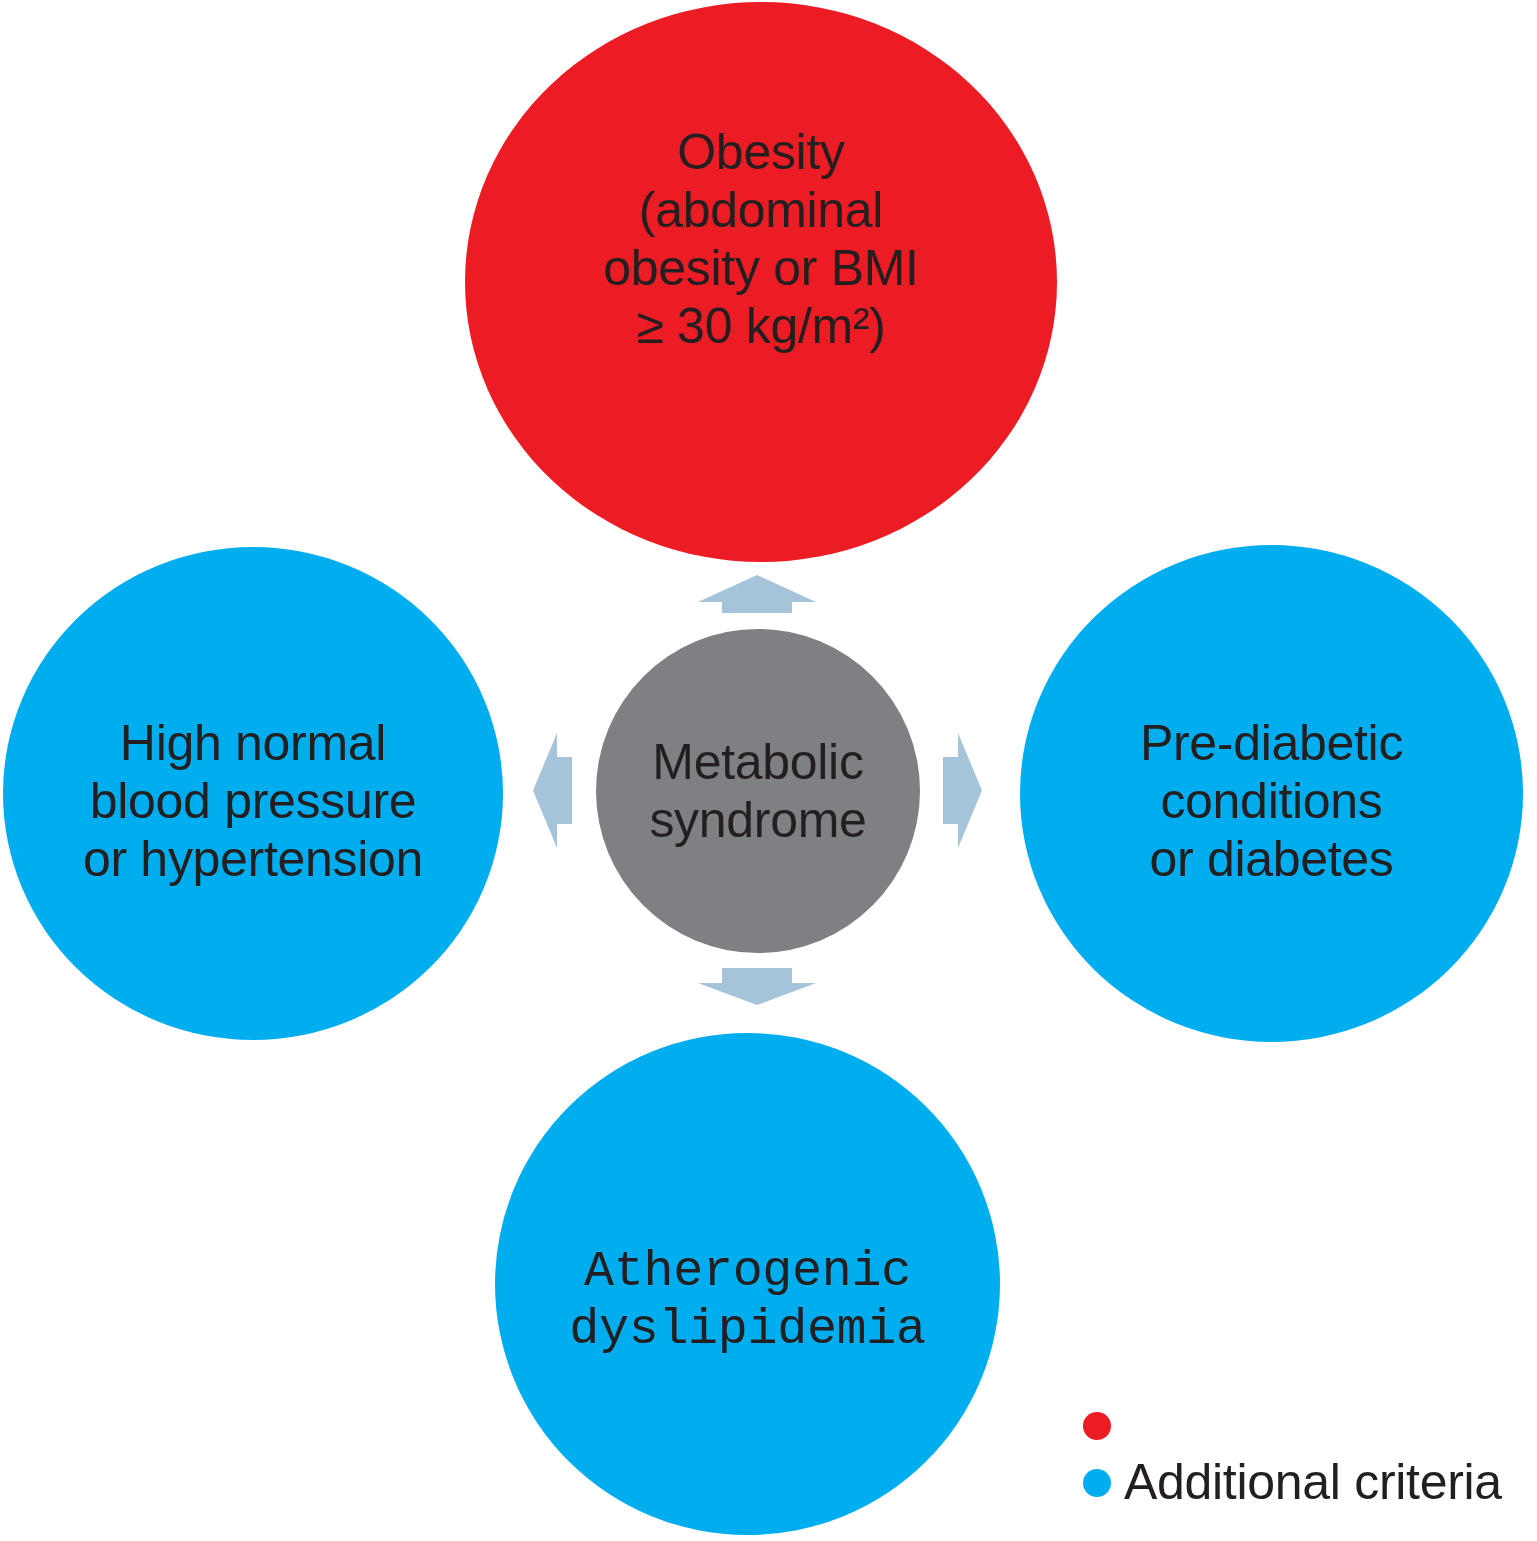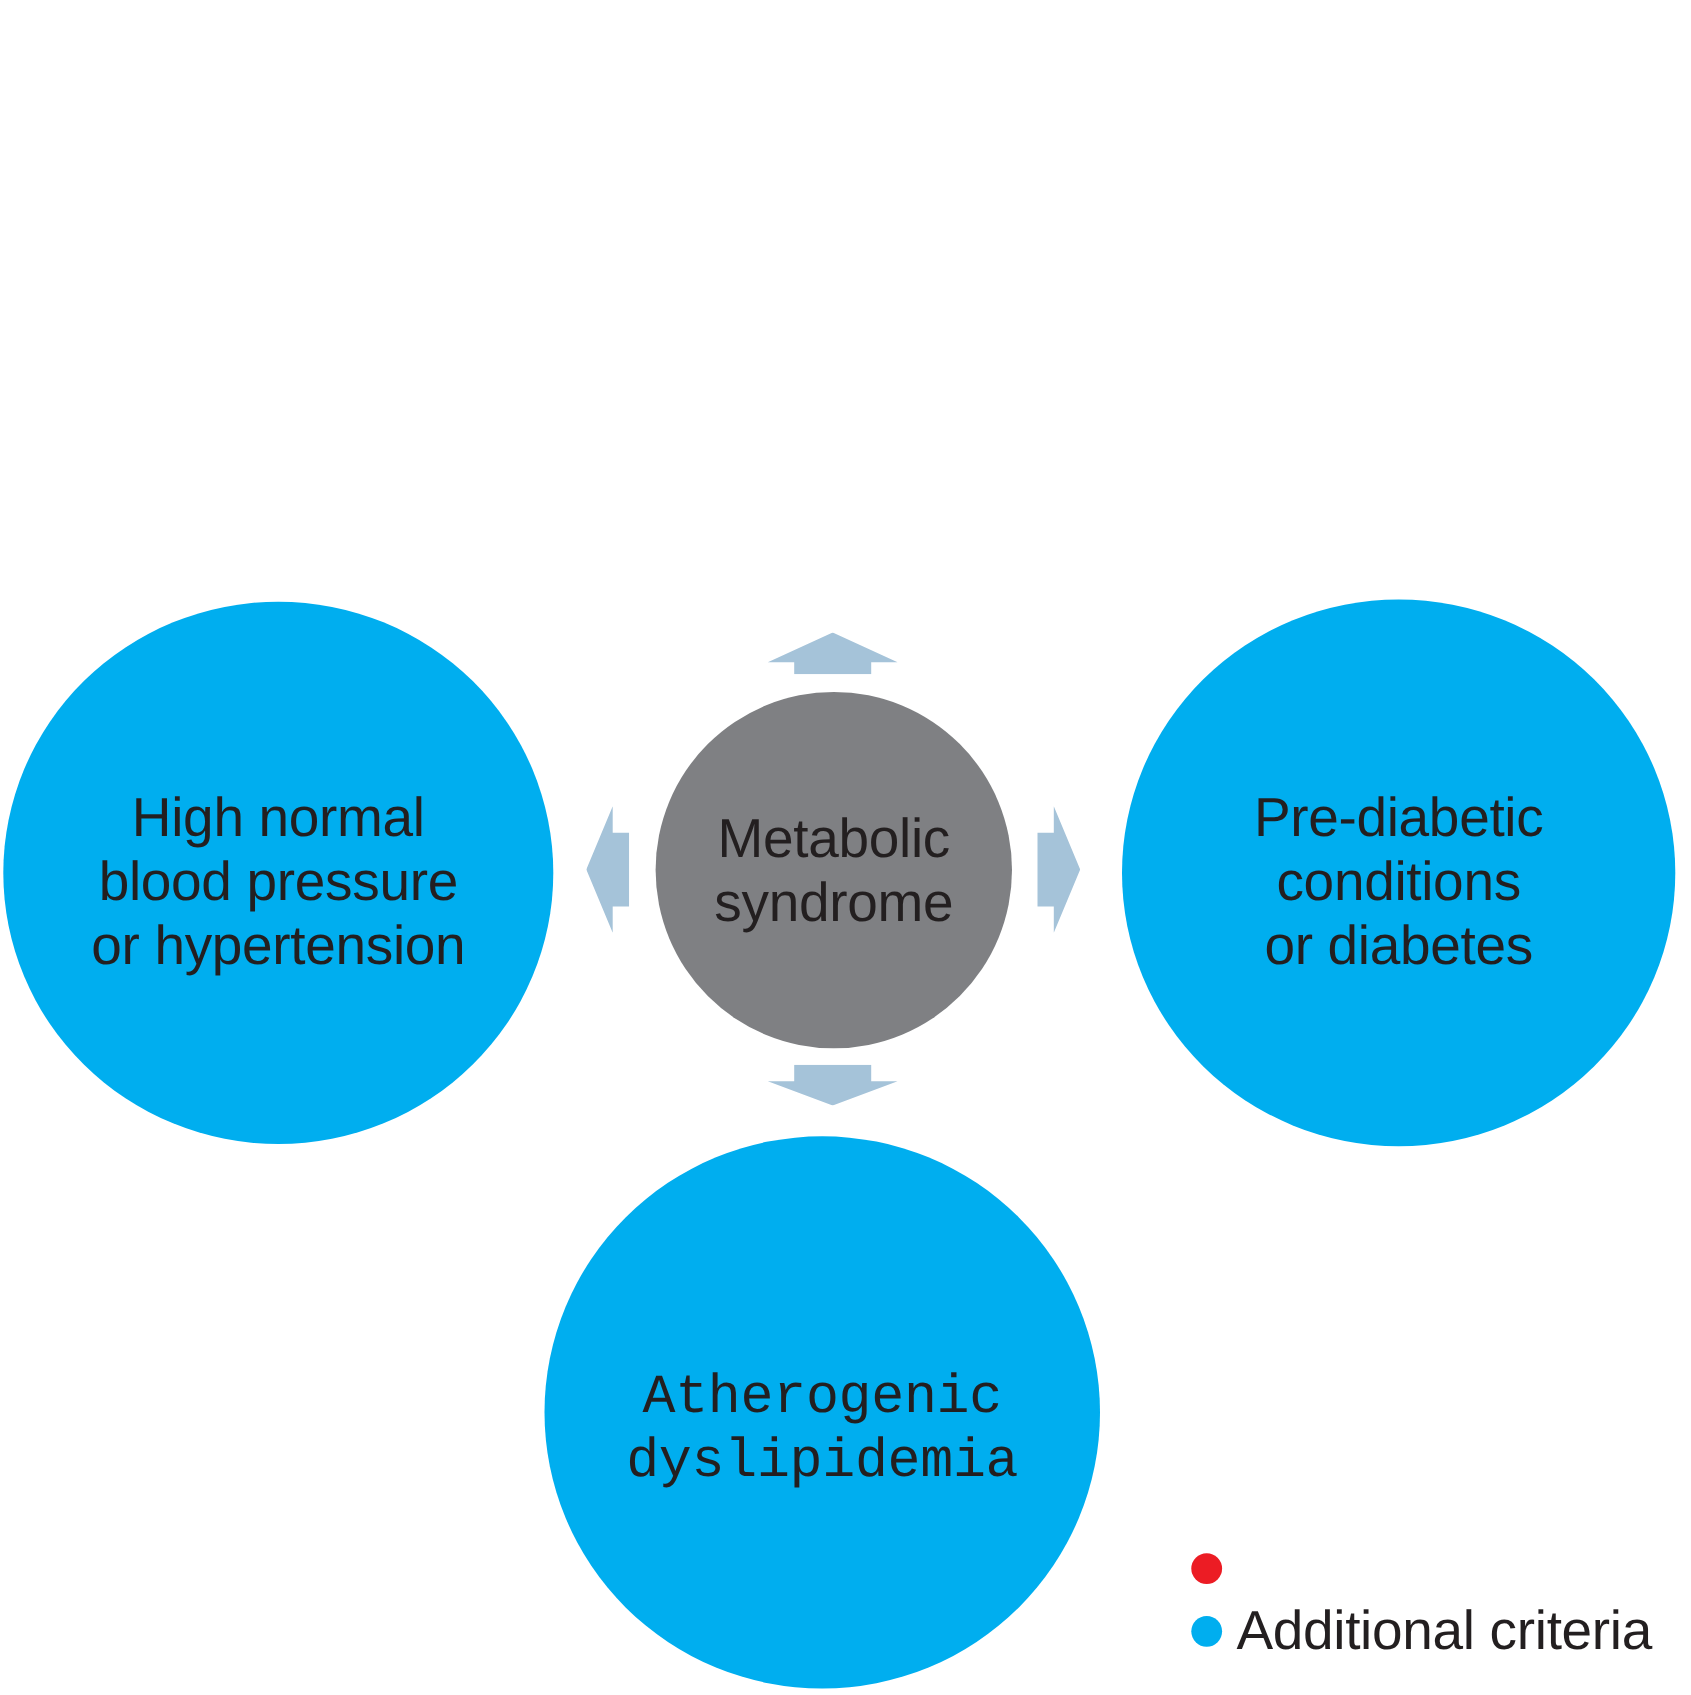--- a/index.html
+++ b/index.html
@@ -81,20 +81,26 @@
     line-height: 57px;
     letter-spacing: -0.3px;
     white-space: nowrap;
   }
 </style>
 </head>
 <body>
 
 <div class="canvas">
 
+  <div class="node main" id="node-top">
+    <span class="node-label">Obesity
+(abdominal
+obesity or BMI
+≥ 30 kg/m²)</span>
+  </div>
 
   <div class="node additional" id="node-left">
     <span class="node-label">High normal
 blood pressure
 or hypertension</span>
   </div>
 
   <div class="node center" id="node-center">
     <span class="node-label">Metabolic
 syndrome</span>

